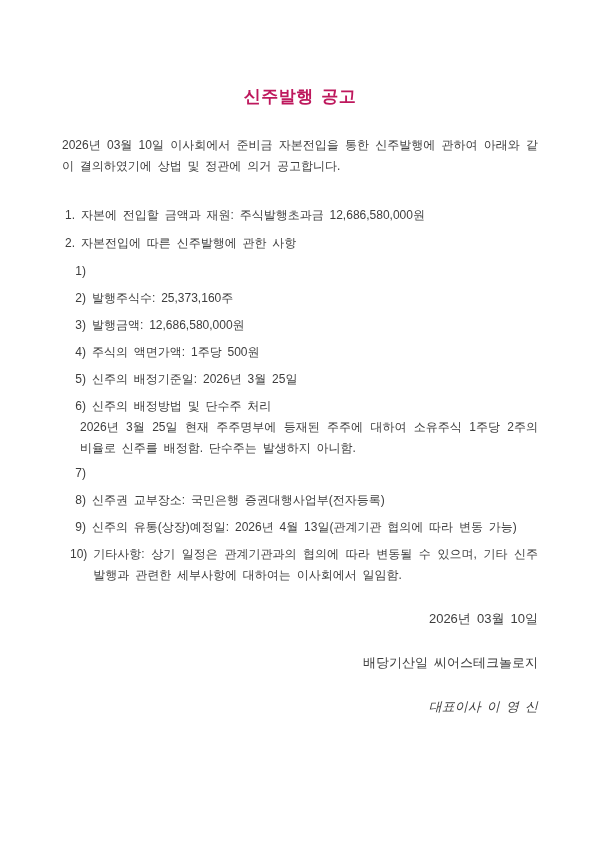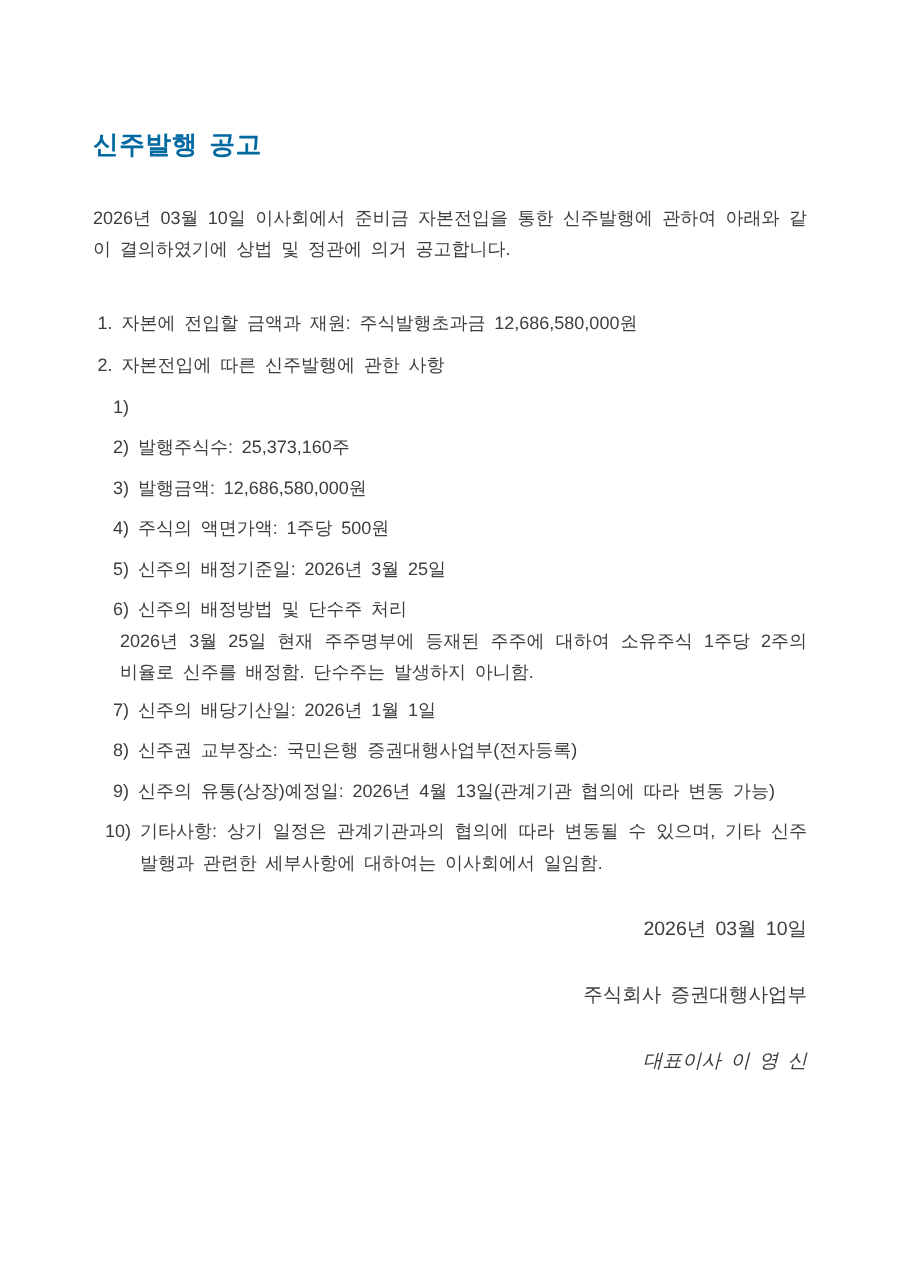--- a/index.html
+++ b/index.html
@@ -15,24 +15,24 @@
     background: #ffffff;
     padding: 86px 62px 0 62px;
     font-family: "Liberation Sans", "DejaVu Sans", sans-serif;
     font-size: 12px;
     line-height: 21px;
     color: #3d3d3d;
     word-spacing: 2.5px;
     overflow: hidden;
   }
   .doc-title {
-    text-align: left;
+    text-align: center;
     font-size: 17px;
     font-weight: bold;
-    color: #0369a1;
+    color: #be185d;
     letter-spacing: 0.5px;
     line-height: 22px;
     margin: 0 0 27px 0;
   }
   .intro {
     text-align: justify;
     word-break: break-all;
     margin: 0 0 28px 0;
   }
   .item {
@@ -132,21 +132,20 @@
     </div>
 
     <div class="subitem tight">
       <span class="subitem-num">6)</span>
       <span class="subitem-text">신주의 배정방법 및 단수주 처리</span>
     </div>
     <div class="subitem-note">2026년 3월 25일 현재 주주명부에 등재된 주주에 대하여 소유주식 1주당 2주의 비율로 신주를 배정함. 단수주는 발생하지 아니함.</div>
 
     <div class="subitem">
       <span class="subitem-num">7)</span>
-      <span class="subitem-text">신주의 배당기산일: 2026년 1월 1일</span>
     </div>
 
     <div class="subitem">
       <span class="subitem-num">8)</span>
       <span class="subitem-text">신주권 교부장소: 국민은행 증권대행사업부(전자등록)</span>
     </div>
 
     <div class="subitem">
       <span class="subitem-num">9)</span>
       <span class="subitem-text">신주의 유통(상장)예정일: 2026년 4월 13일(관계기관 협의에 따라 변동 가능)</span>
@@ -154,17 +153,17 @@
 
     <div class="subitem">
       <span class="subitem-num">10)</span>
       <span class="subitem-text">기타사항: 상기 일정은 관계기관과의 협의에 따라 변동될 수 있으며, 기타 신주 발행과 관련한 세부사항에 대하여는 이사회에서 일임함.</span>
     </div>
 
   </div>
 
   <div class="footer">
     <div class="footer-date">2026년 03월 10일</div>
-    <div class="footer-company">주식회사 증권대행사업부</div>
+    <div class="footer-company">배당기산일 씨어스테크놀로지</div>
     <div class="footer-ceo">대표이사 이 영 신</div>
   </div>
 
 </div>
 
 </body></html>

